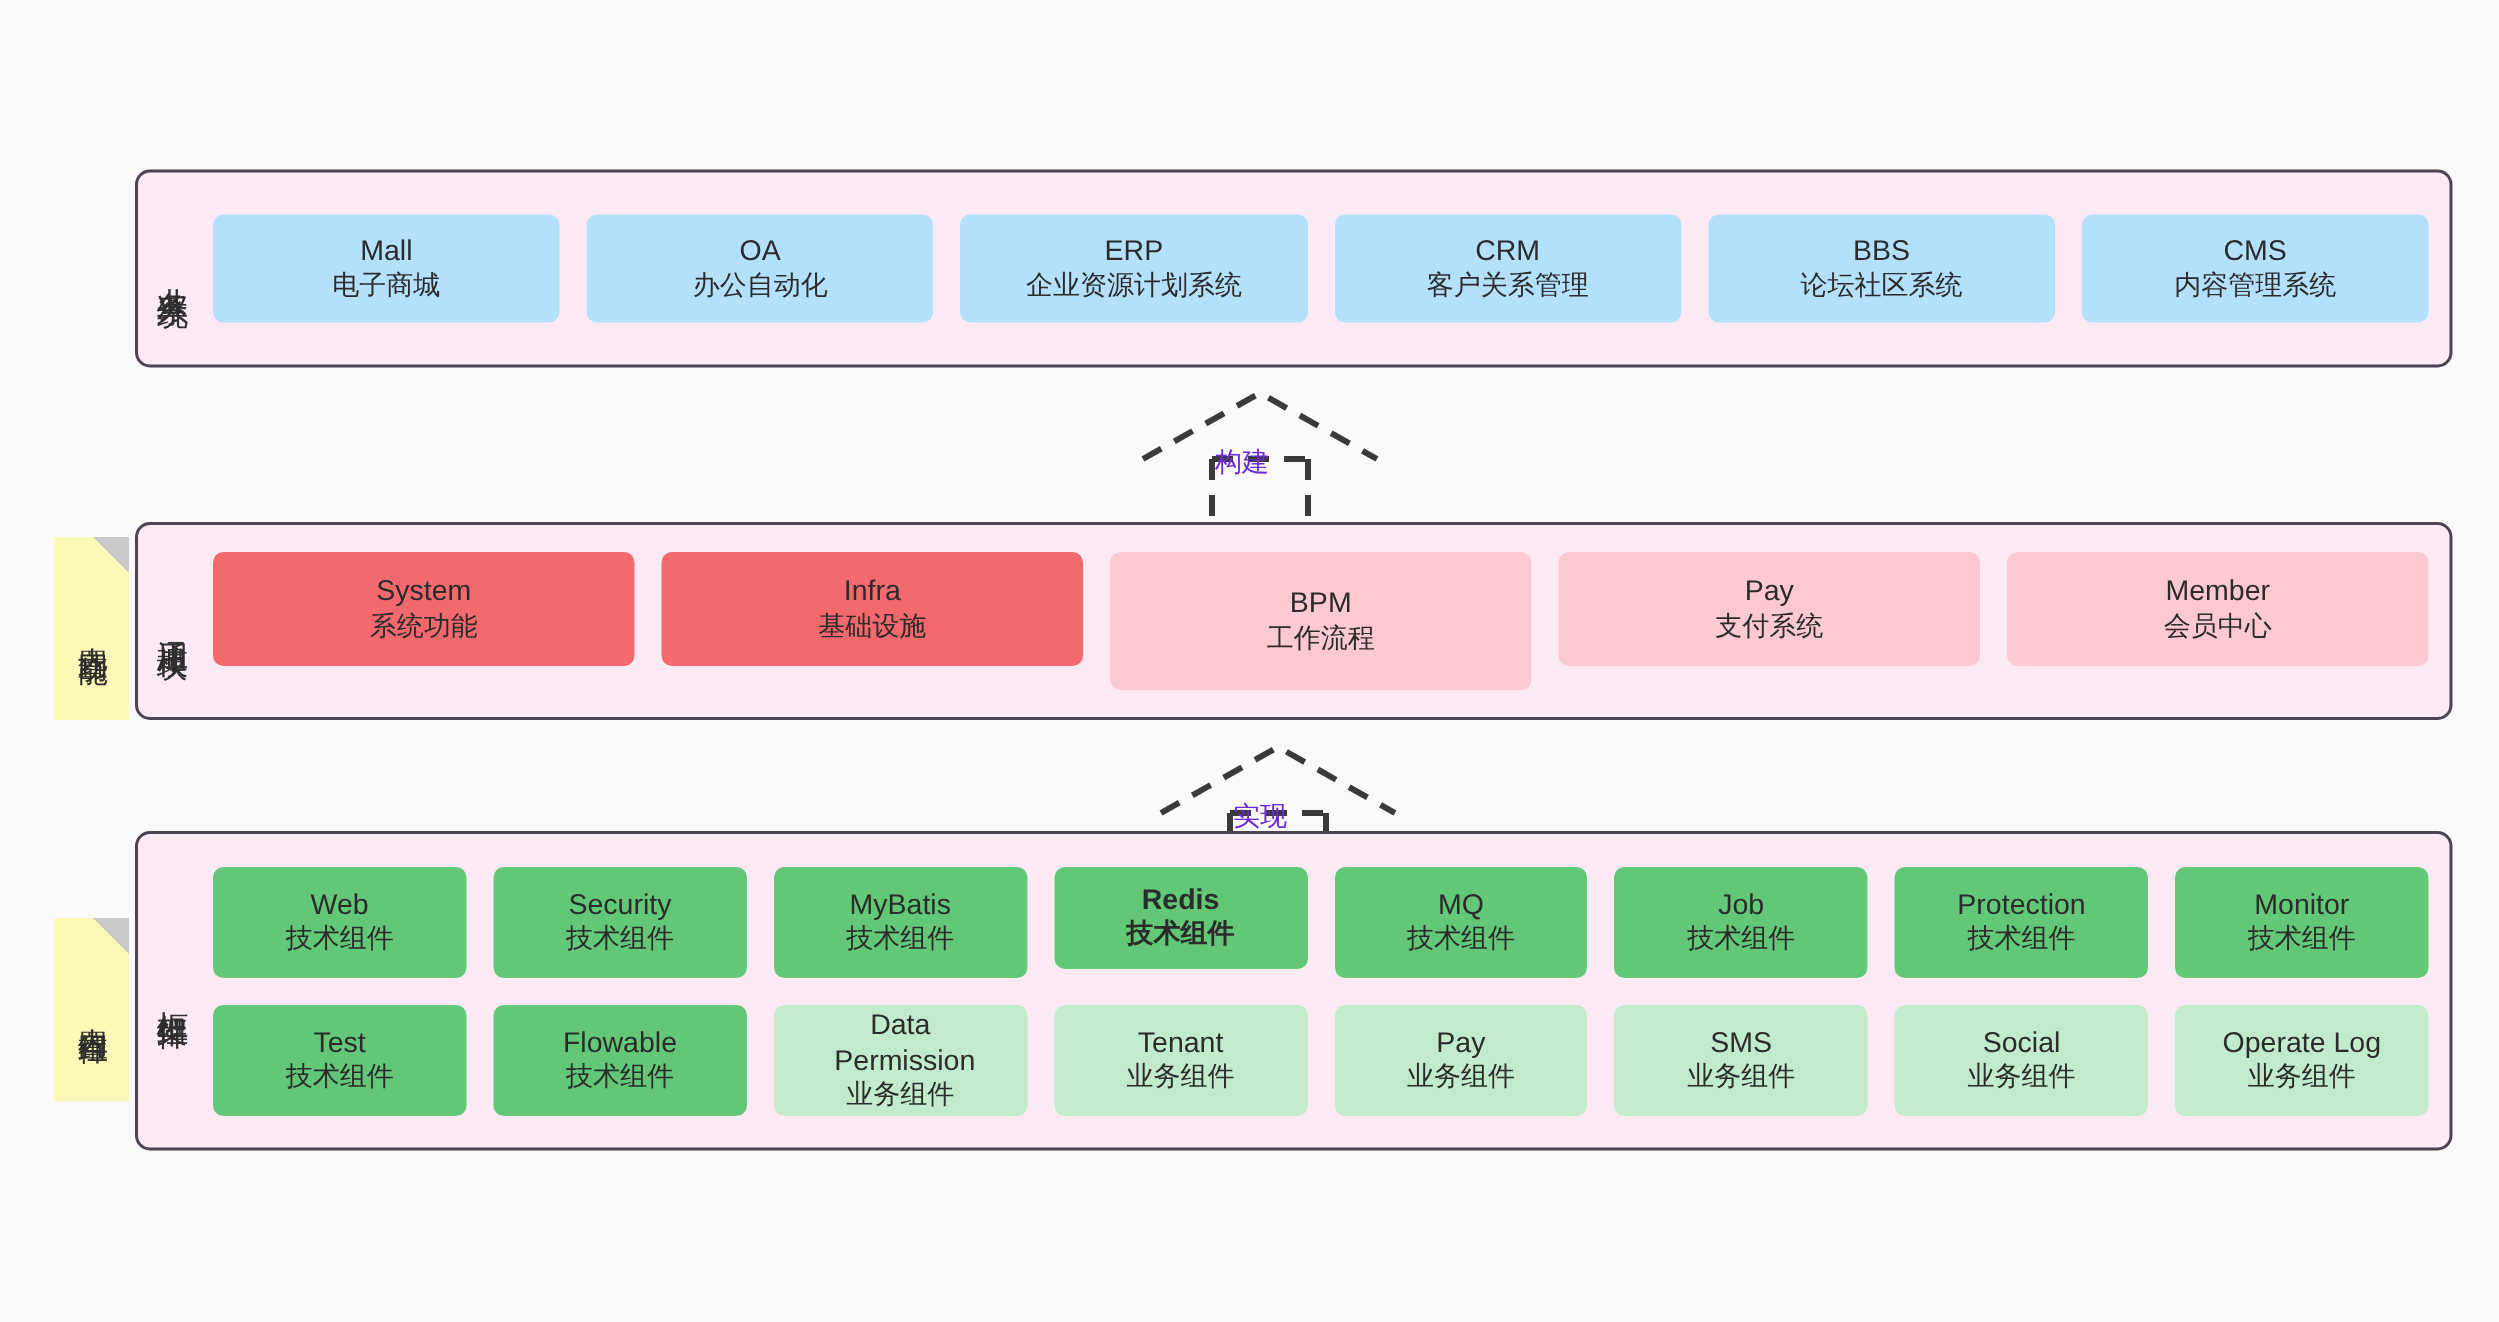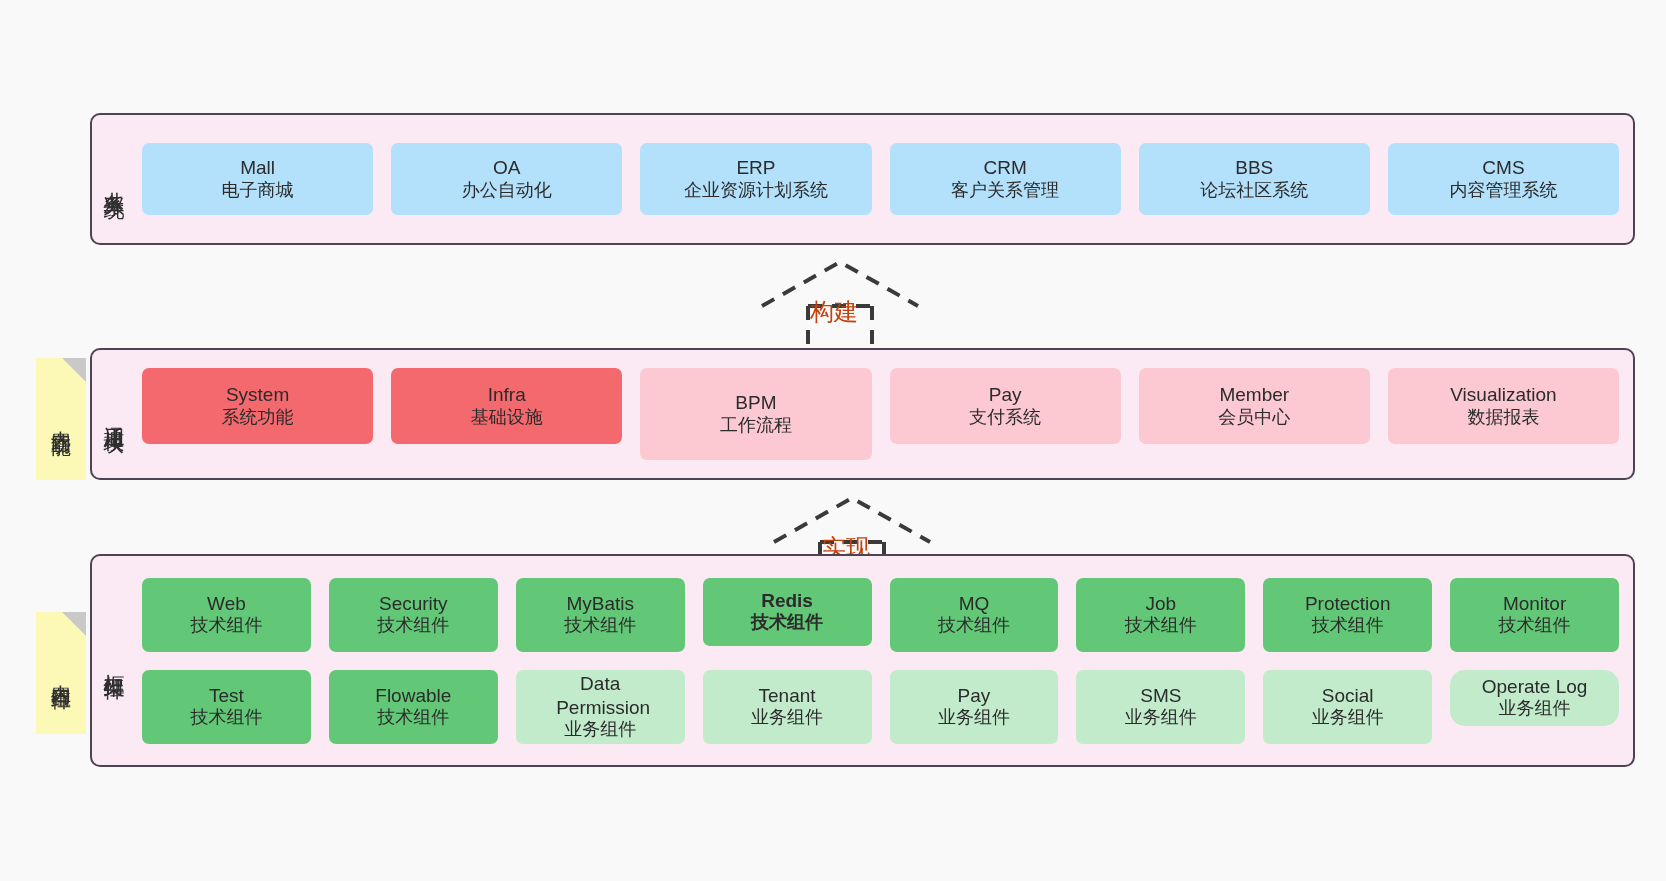--- a/index.html
+++ b/index.html
@@ -96,22 +96,22 @@
     width: 0; height: 0;
     border-top: 24px solid #c9c9c9;
     border-left: 24px solid transparent;
   }
 
   
   .connector { position: absolute; }
   .connector svg { display: block; overflow: visible; }
   .conn-label {
     position: absolute;
-    font-size: 24px;
-    color: #c2410c;
+    font-size: 18px;
+    color: #6d28d9;
     background: transparent;
     white-space: nowrap;
     user-select: none;
   }
 </style>
 </head>
 <body>
 
 <div id="canvas">
 
@@ -179,24 +179,20 @@
           <span class="cn">工作流程</span>
         </div>
         <div class="cell c-pink" style="height:76px;">
           <span class="en">Pay</span>
           <span class="cn">支付系统</span>
         </div>
         <div class="cell c-pink" style="height:76px;">
           <span class="en">Member</span>
           <span class="cn">会员中心</span>
         </div>
-        <div class="cell c-pink" style="height:76px;">
-          <span class="en">Visualization</span>
-          <span class="cn">数据报表</span>
-        </div>
       </div>
     </div>
   </div>
 
   <div class="connector" id="conn-implement" style="left:772px; top:494px; width:160px; height:92px;">
     <svg width="160" height="92" viewBox="0 0 160 92">
       <path d="M 2 48 L 80 4 L 158 48" fill="none" stroke="#3a3a3a" stroke-width="4" stroke-dasharray="14,10" stroke-linecap="butt"></path>
       <path d="M 48 48 L 48 92" fill="none" stroke="#3a3a3a" stroke-width="4" stroke-dasharray="14,10"></path>
       <path d="M 112 48 L 112 92" fill="none" stroke="#3a3a3a" stroke-width="4" stroke-dasharray="14,10"></path>
       <path d="M 48 48 L 112 48" fill="none" stroke="#3a3a3a" stroke-width="4" stroke-dasharray="14,10"></path>
@@ -270,21 +266,21 @@
           <span class="cn">业务组件</span>
         </div>
         <div class="cell c-lightgrn" style="height:74px;">
           <span class="en">SMS</span>
           <span class="cn">业务组件</span>
         </div>
         <div class="cell c-lightgrn" style="height:74px;">
           <span class="en">Social</span>
           <span class="cn">业务组件</span>
         </div>
-        <div class="cell c-lightgrn" style="height:56px;border-radius:15px;">
+        <div class="cell c-lightgrn" style="height:74px;">
           <span class="en">Operate Log</span>
           <span class="cn">业务组件</span>
         </div>
       </div>
 
     </div>
   </div>
 
 </div>
 

